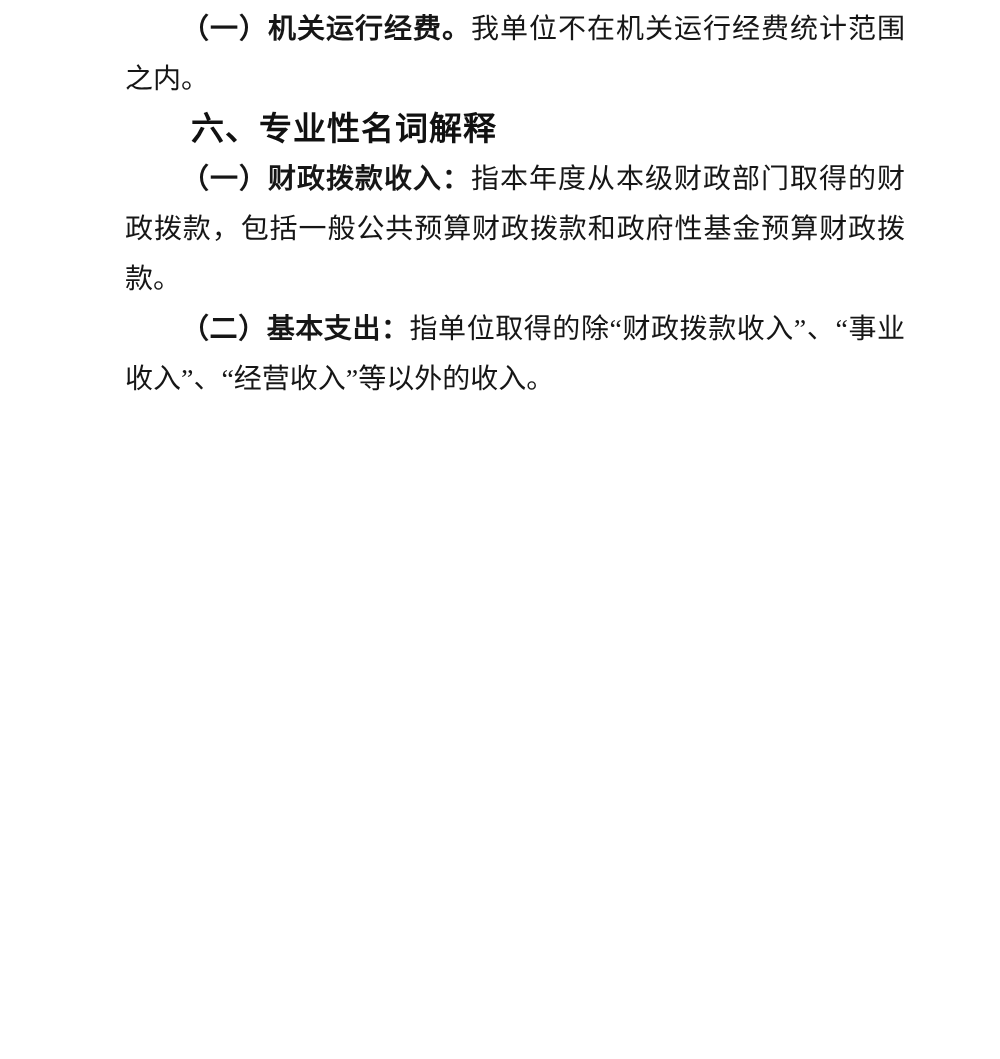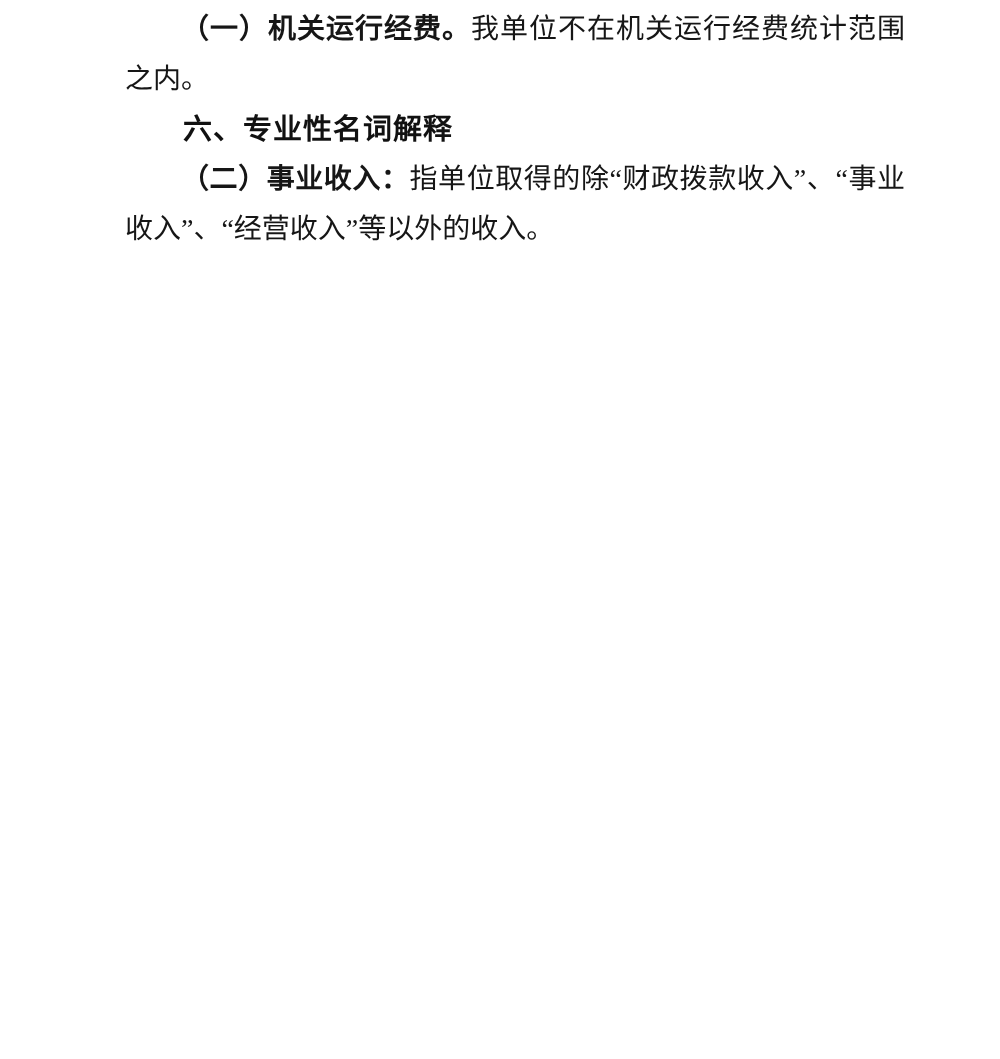--- a/index.html
+++ b/index.html
@@ -32,40 +32,41 @@
     text-indent: 2em;
     word-break: break-all;
   }
   .para .lead {
     font-weight: bold;
   }
   .heading {
     margin: 0;
     font-family: "Liberation Sans", "DejaVu Sans", sans-serif;
     font-weight: bold;
-    font-size: 29px;
+    font-size: 33px;
     line-height: 50px;
     text-indent: 2em;
     color: #111111;
     letter-spacing: 1px;
   }
 </style>
 </head>
 <body style="background: rgb(255, 255, 255);">
 
 <div class="page" style="color: rgb(22, 22, 22);">
   <section class="doc">
 
     <p class="para"><span class="lead">（一）机关运行经费。</span><span class="rest">我单位不在机关运行经费统计范围之内。</span></p>
 
 
 
 
     <h2 class="heading">六、专业性名词解释</h2>
 
+    <p class="para"><span class="lead">（一）财政拨款收入：</span><span class="rest">指本年度从本级财政部门取得的财政拨款，包括一般公共预算财政拨款和政府性基金预算财政拨款。</span></p>
 
-    <p class="para"><span class="lead">（二）事业收入：</span><span class="rest">指单位取得的除“财政拨款收入”、“事业收入”、“经营收入”等以外的收入。</span></p>
+    <p class="para"><span class="lead">（二）基本支出：</span><span class="rest">指单位取得的除“财政拨款收入”、“事业收入”、“经营收入”等以外的收入。</span></p>
 
 
     <p class="para"></p>
 
   </section>
 </div>
 
 </body></html>

